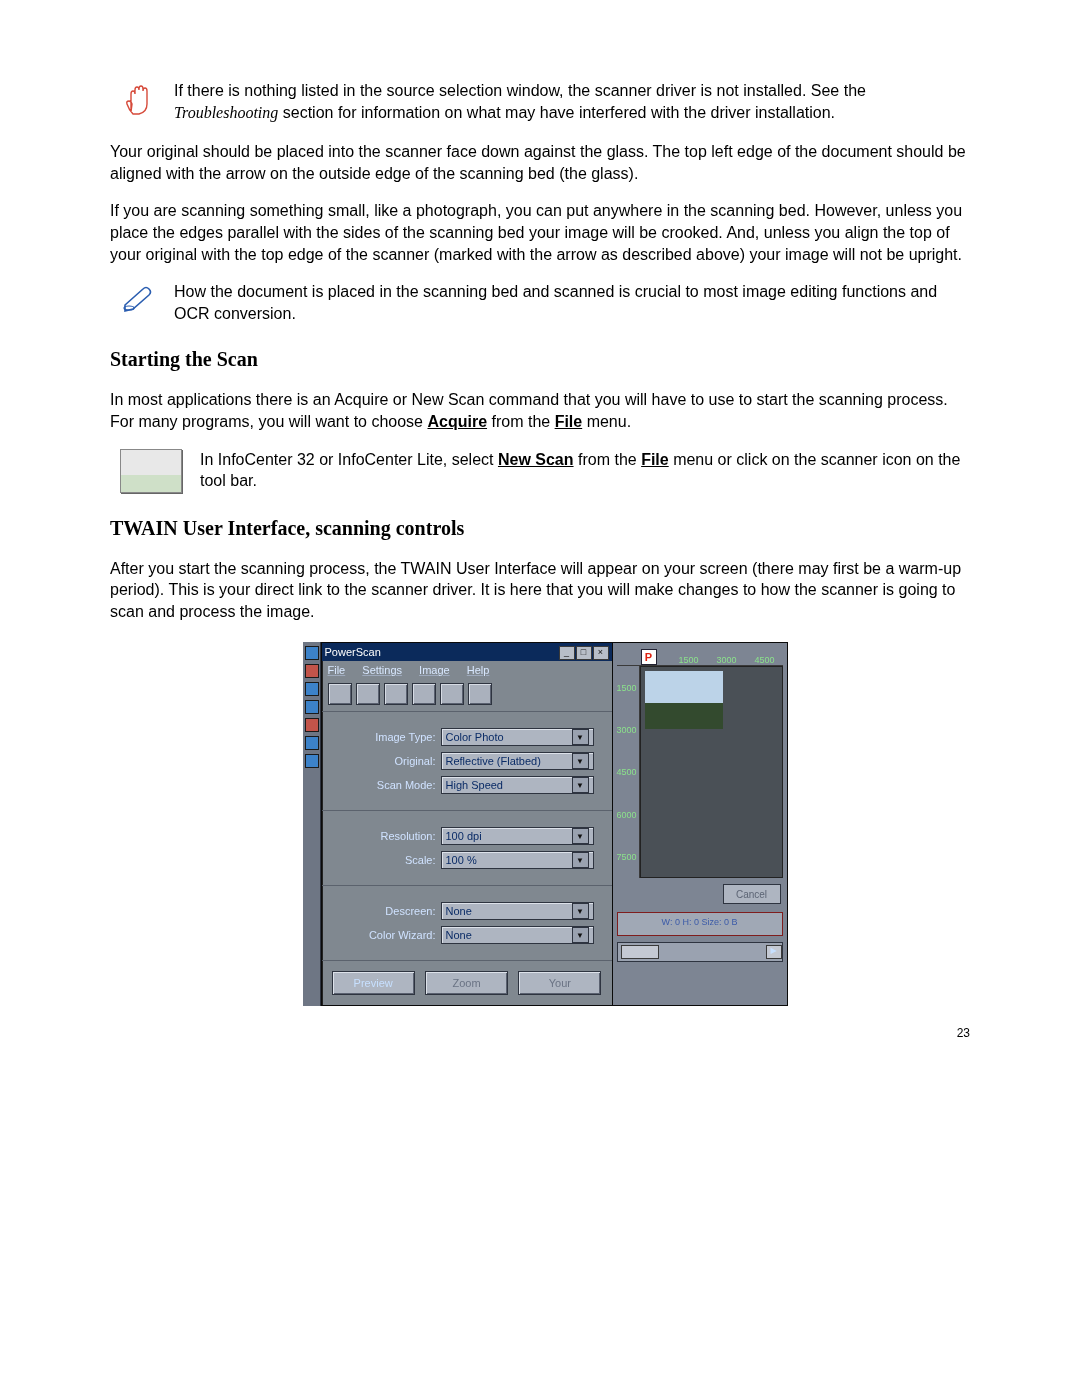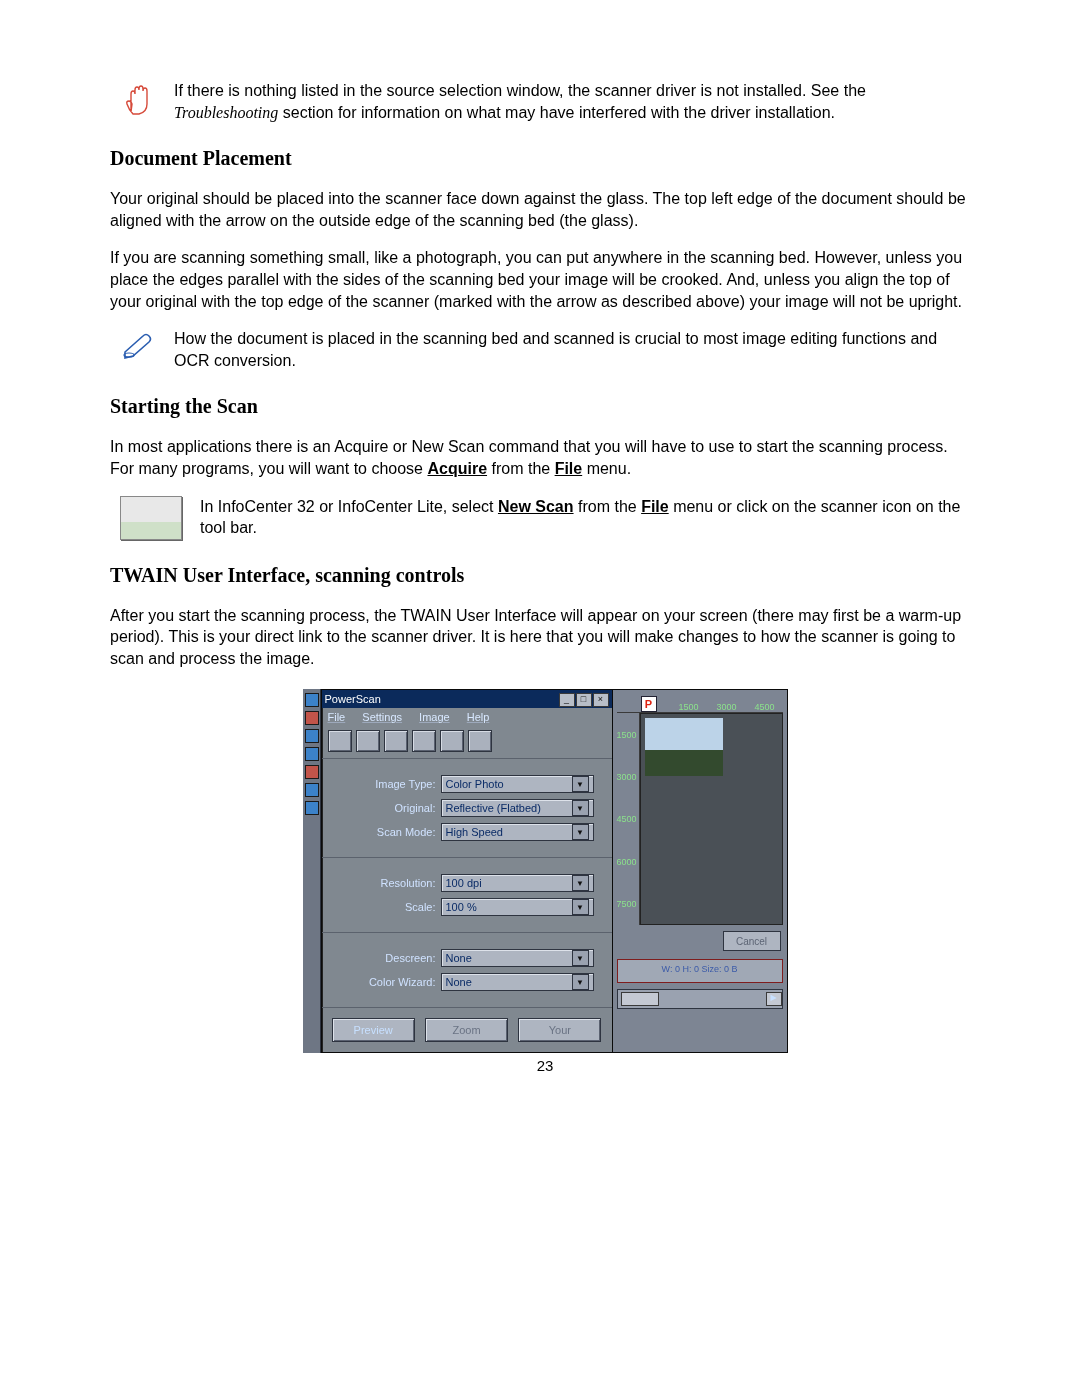--- a/index.html
+++ b/index.html
@@ -50,23 +50,23 @@
   .uline { text-decoration: underline; }
   .scanner-thumb {
     width: 60px;
     height: 42px;
     flex: 0 0 60px;
     background: linear-gradient(#e8e8e8 60%, #cfe0c8 60%);
     border: 1px solid #888;
     box-shadow: 1px 1px 0 #666;
   }
   .pagenum {
-    text-align: center;
-    font-size: 15px;
-    margin-top: 4px;
+    text-align: right;
+    font-size: 12px;
+    margin-top: 20px;
   }
 
   
   .ps-wrap {
     display: flex;
     justify-content: center;
     margin-top: 20px;
   }
   .ps {
     display: flex;
@@ -301,21 +301,20 @@
     <div class="note-icon">
       <svg width="30" height="34" viewBox="0 0 30 34">
         <path d="M8 30 L8 12 Q8 9 10 9 Q12 9 12 12 L12 8 Q12 5 14 5 Q16 5 16 8 L16 7 Q16 4 18 4 Q20 4 20 7 L20 9 Q20 6 22 6 Q24 6 24 9 L24 22 Q24 30 16 32 L10 32 Q6 28 4 22 Q3 19 6 19 Q8 19 9 22 Z" fill="none" stroke="#d64a3a" stroke-width="1.4"></path>
       </svg>
     </div>
     <div class="note-text">
       <span>If there is nothing listed in the source selection window, the scanner driver is not installed. See the </span><span class="italic">Troubleshooting</span><span> section for information on what may have interfered with the driver installation.</span>
     </div>
   </div>
 
-  <h3 class="section-title">Document Placement</h3>
 
   <p class="body">Your original should be placed into the scanner face down against the glass.  The top left edge of the document should be aligned with the arrow on the outside edge of the scanning bed (the glass).</p>
   <p class="body">If you are scanning something small, like a photograph, you can put anywhere in the scanning bed.  However, unless you place the edges parallel with the sides of the scanning bed your image will be crooked.  And, unless you align the top of your original with the top edge of the scanner (marked with the arrow as described above) your image will not be upright.</p>
 
   <div class="note">
     <div class="note-icon">
       <svg width="34" height="30" viewBox="0 0 34 30">
         <path d="M4 22 L22 6 Q25 3 28 6 Q31 9 28 12 L12 26 L4 28 Z" fill="none" stroke="#2a5db0" stroke-width="1.6"></path>
         <ellipse cx="8" cy="25" rx="5" ry="2" fill="none" stroke="#2a5db0" stroke-width="1.2"></ellipse>
       </svg>

